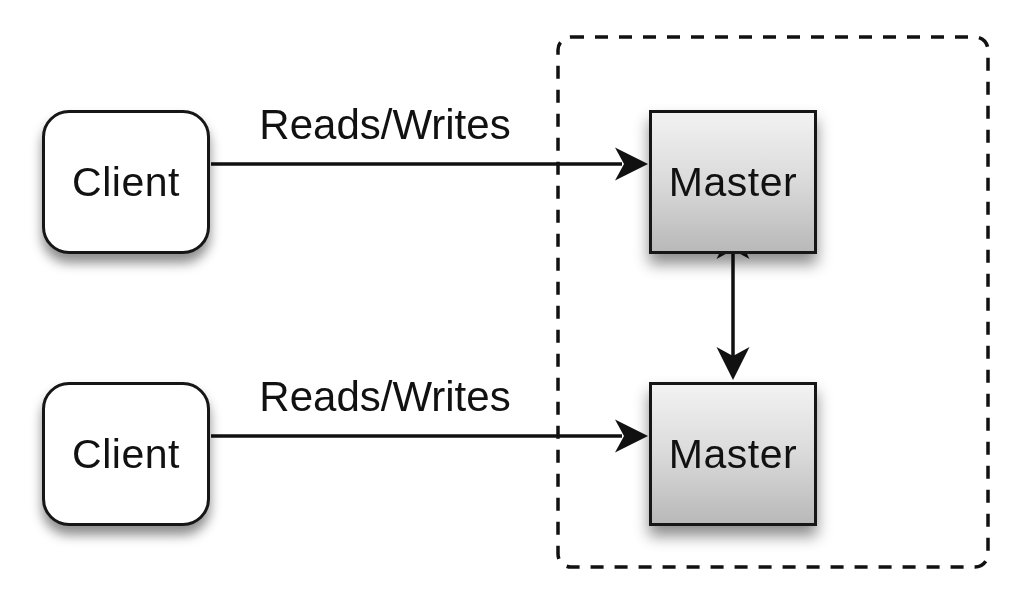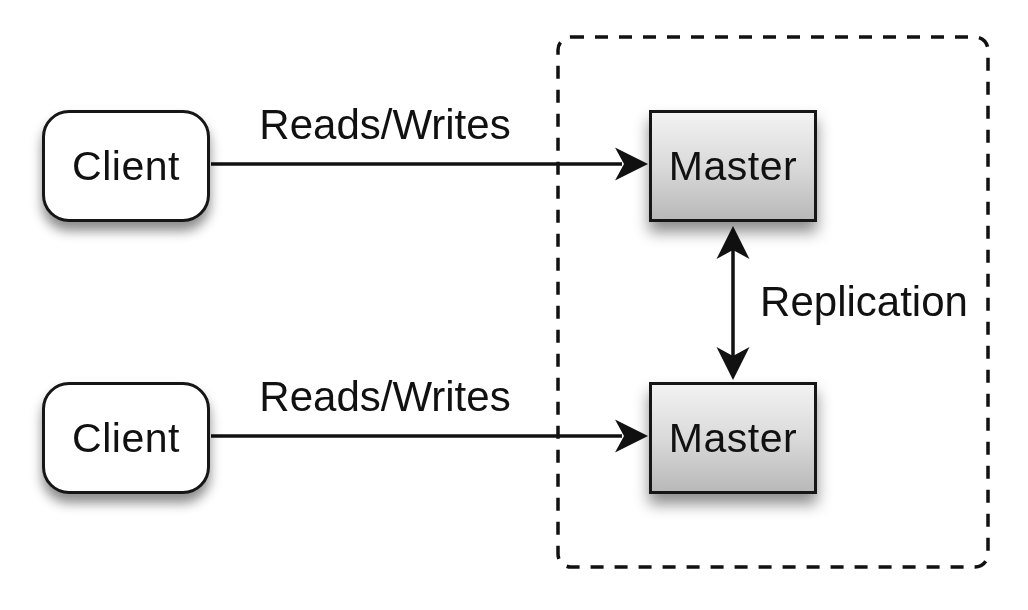--- a/index.html
+++ b/index.html
@@ -22,21 +22,21 @@
     width: 1028px;
     height: 610px;
   }
   .node {
     position: absolute;
     box-sizing: border-box;
     display: flex;
     align-items: center;
     justify-content: center;
     width: 168px;
-    height: 112px;
+    height: 144px;
     font-size: 41px;
     color: #111111;
     letter-spacing: 0.5px;
   }
   .node-client {
     background: #ffffff;
     border: 3.5px solid #161616;
     border-radius: 27px;
     box-shadow: 0 9px 12px rgba(0, 0, 0, 0.45);
   }
@@ -102,15 +102,14 @@
   </div>
 
   <div class="node node-master" id="node-master-bottom">
     <span>Master</span>
   </div>
 
   <div class="edge-label" id="label-reads-writes-top">Reads/Writes</div>
 
   <div class="edge-label" id="label-reads-writes-bottom">Reads/Writes</div>
 
-  <div class="edge-label" id="label-replication">Replication</div>
 
 </div>
 
 </body></html>

